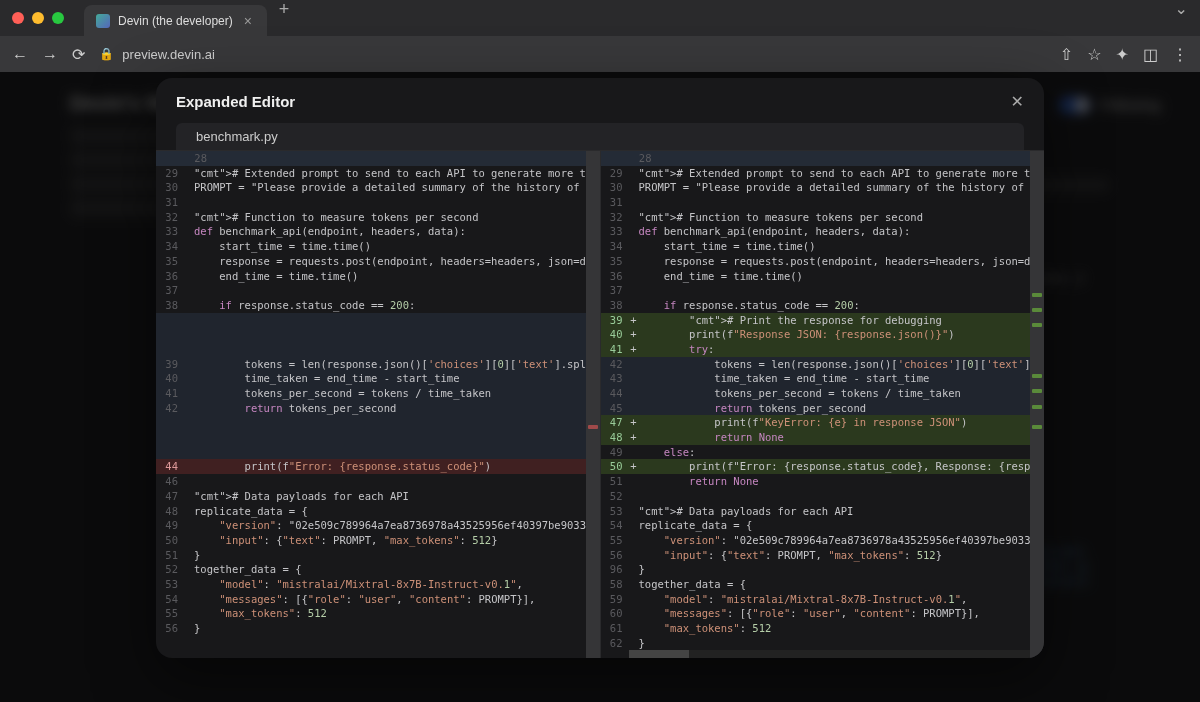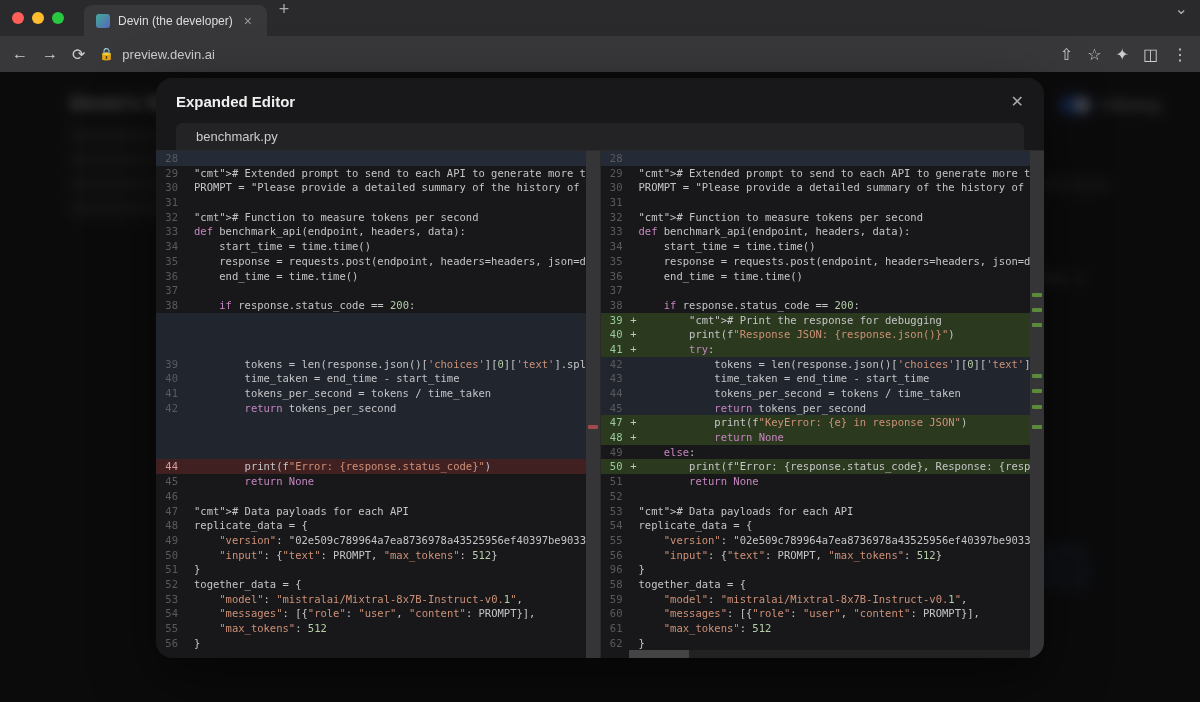--- a/index.html
+++ b/index.html
@@ -108,21 +108,21 @@
   height: 508px;
 }
 .diff-side { flex: 1; overflow: hidden; position: relative; }
 .diff-left { border-right: 1px solid #2a2a2c; }
 .gutter {
   display: inline-block; width: 28px; text-align: right;
   color: #5a5a5e; padding-right: 6px; user-select: none;
 }
 .gutter-mark { width: 10px; display: inline-block; text-align: center; }
 .code-line { white-space: pre; color: #c5c5c8; }
-.code-line.hunk { background: rgba(70,100,140,0.25); color: #78a; }
+.code-line.hunk { background: rgba(70,100,140,0.25); color: #78a; padding-left: 29px; }
 .code-line.add { background: rgba(80,120,40,0.35); }
 .code-line.add .gutter { color: #9c9; }
 .code-line.del { background: rgba(140,50,50,0.35); }
 .code-line.del .gutter { color: #d99; }
 .code-line.ctx-hl { background: rgba(70,100,140,0.18); }
 .kw { color: #c586c0; }
 .str { color: #ce9178; }
 .num { color: #b5cea8; }
 
 .minimap {
@@ -222,21 +222,20 @@
           <div class="code-line ctx-hl"><span class="gutter"></span><span class="gutter-mark"> </span></div>
           <div class="code-line ctx-hl"><span class="gutter"></span><span class="gutter-mark"> </span></div>
           <div class="code-line ctx-hl"><span class="gutter">39</span><span class="gutter-mark"> </span>        tokens = len(response.json()[<span class="str">'choices'</span>][<span class="num">0</span>][<span class="str">'text'</span>].split())</div>
           <div class="code-line ctx-hl"><span class="gutter">40</span><span class="gutter-mark"> </span>        time_taken = end_time - start_time</div>
           <div class="code-line ctx-hl"><span class="gutter">41</span><span class="gutter-mark"> </span>        tokens_per_second = tokens / time_taken</div>
           <div class="code-line ctx-hl"><span class="gutter">42</span><span class="gutter-mark"> </span>        <span class="kw">return</span> tokens_per_second</div>
           <div class="code-line ctx-hl"><span class="gutter"></span><span class="gutter-mark"> </span></div>
           <div class="code-line ctx-hl"><span class="gutter"></span><span class="gutter-mark"> </span></div>
           <div class="code-line ctx-hl"><span class="gutter"></span><span class="gutter-mark"> </span></div>
           <div class="code-line del"><span class="gutter">44</span><span class="gutter-mark"> </span>        print(f<span class="str">"Error: {response.status_code}"</span>)</div>
-          <div class="code-line ctx"><span class="gutter">45</span><span class="gutter-mark"> </span>        <span class="kw">return</span> <span class="kw">None</span></div>
           <div class="code-line ctx"><span class="gutter">46</span><span class="gutter-mark"> </span></div>
           <div class="code-line ctx"><span class="gutter">47</span><span class="gutter-mark"> </span><span class="&lt;span">"cmt"</span>&gt;# Data payloads for each API</div>
           <div class="code-line ctx"><span class="gutter">48</span><span class="gutter-mark"> </span>replicate_data = {</div>
           <div class="code-line ctx"><span class="gutter">49</span><span class="gutter-mark"> </span>    <span class="str">"version"</span>: "02e509c789964a7ea8736978a43525956ef40397be9033abf9fd2</div>
           <div class="code-line ctx"><span class="gutter">50</span><span class="gutter-mark"> </span>    <span class="str">"input"</span>: {<span class="str">"text"</span>: PROMPT, <span class="str">"max_tokens"</span>: <span class="num">512</span>}</div>
           <div class="code-line ctx"><span class="gutter">51</span><span class="gutter-mark"> </span>}</div>
           <div class="code-line ctx"><span class="gutter">52</span><span class="gutter-mark"> </span>together_data = {</div>
           <div class="code-line ctx"><span class="gutter">53</span><span class="gutter-mark"> </span>    <span class="str">"model"</span>: <span class="str">"mistralai/Mixtral-8x7B-Instruct-v0.<span class="num">1</span>"</span>,</div>
           <div class="code-line ctx"><span class="gutter">54</span><span class="gutter-mark"> </span>    <span class="str">"messages"</span>: [{<span class="str">"role"</span>: <span class="str">"user"</span>, <span class="str">"content"</span>: PROMPT}],</div>
           <div class="code-line ctx"><span class="gutter">55</span><span class="gutter-mark"> </span>    <span class="str">"max_tokens"</span>: <span class="num">512</span></div>

